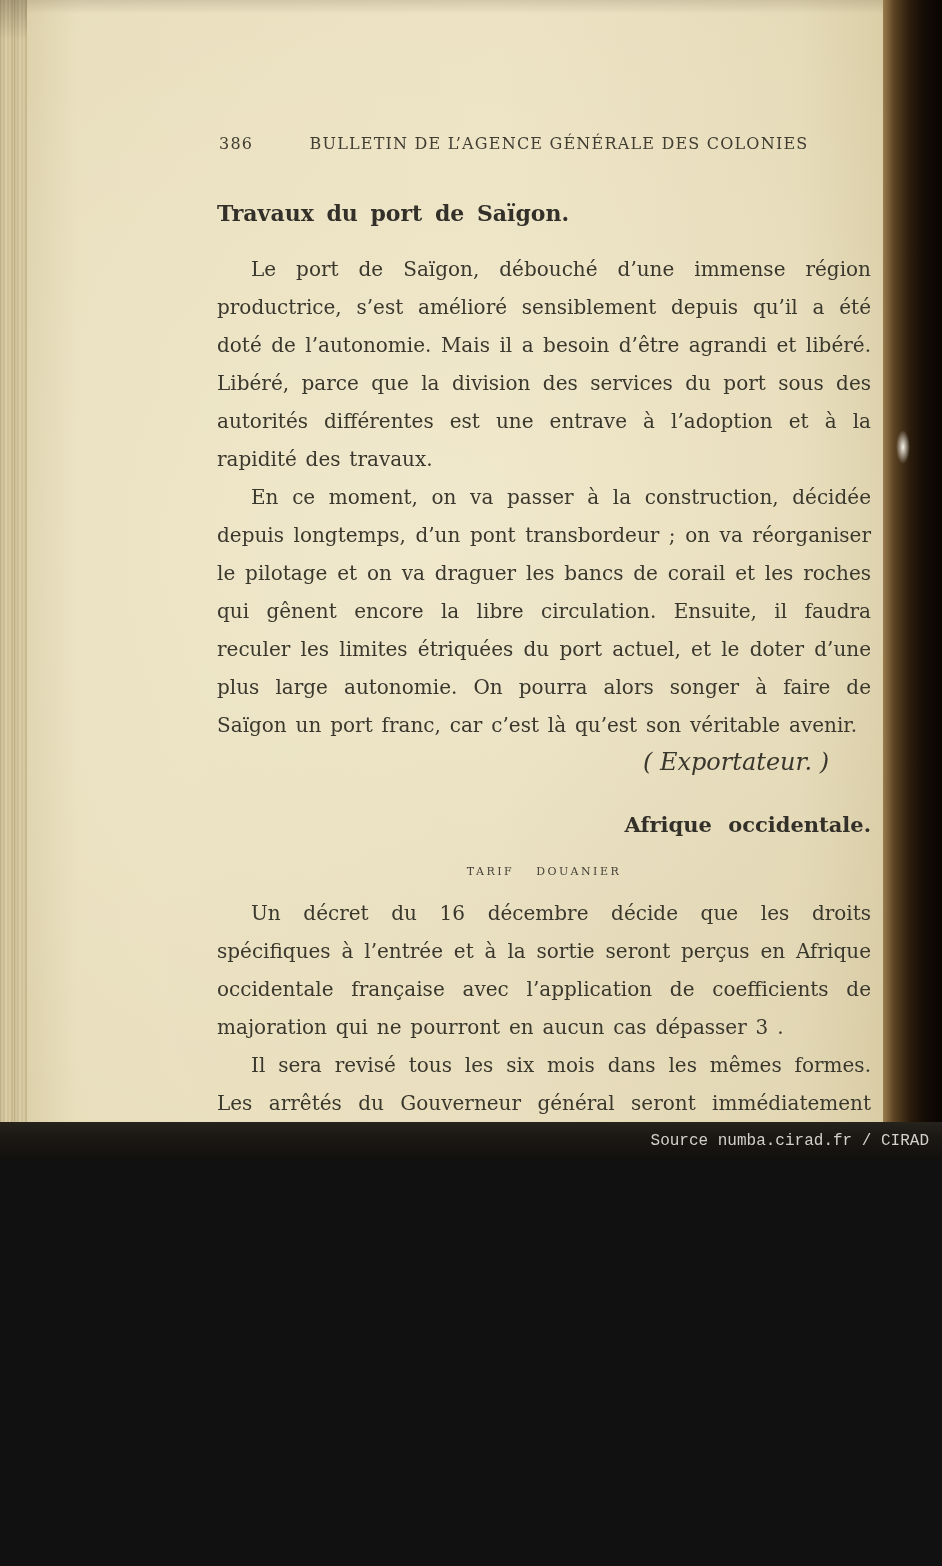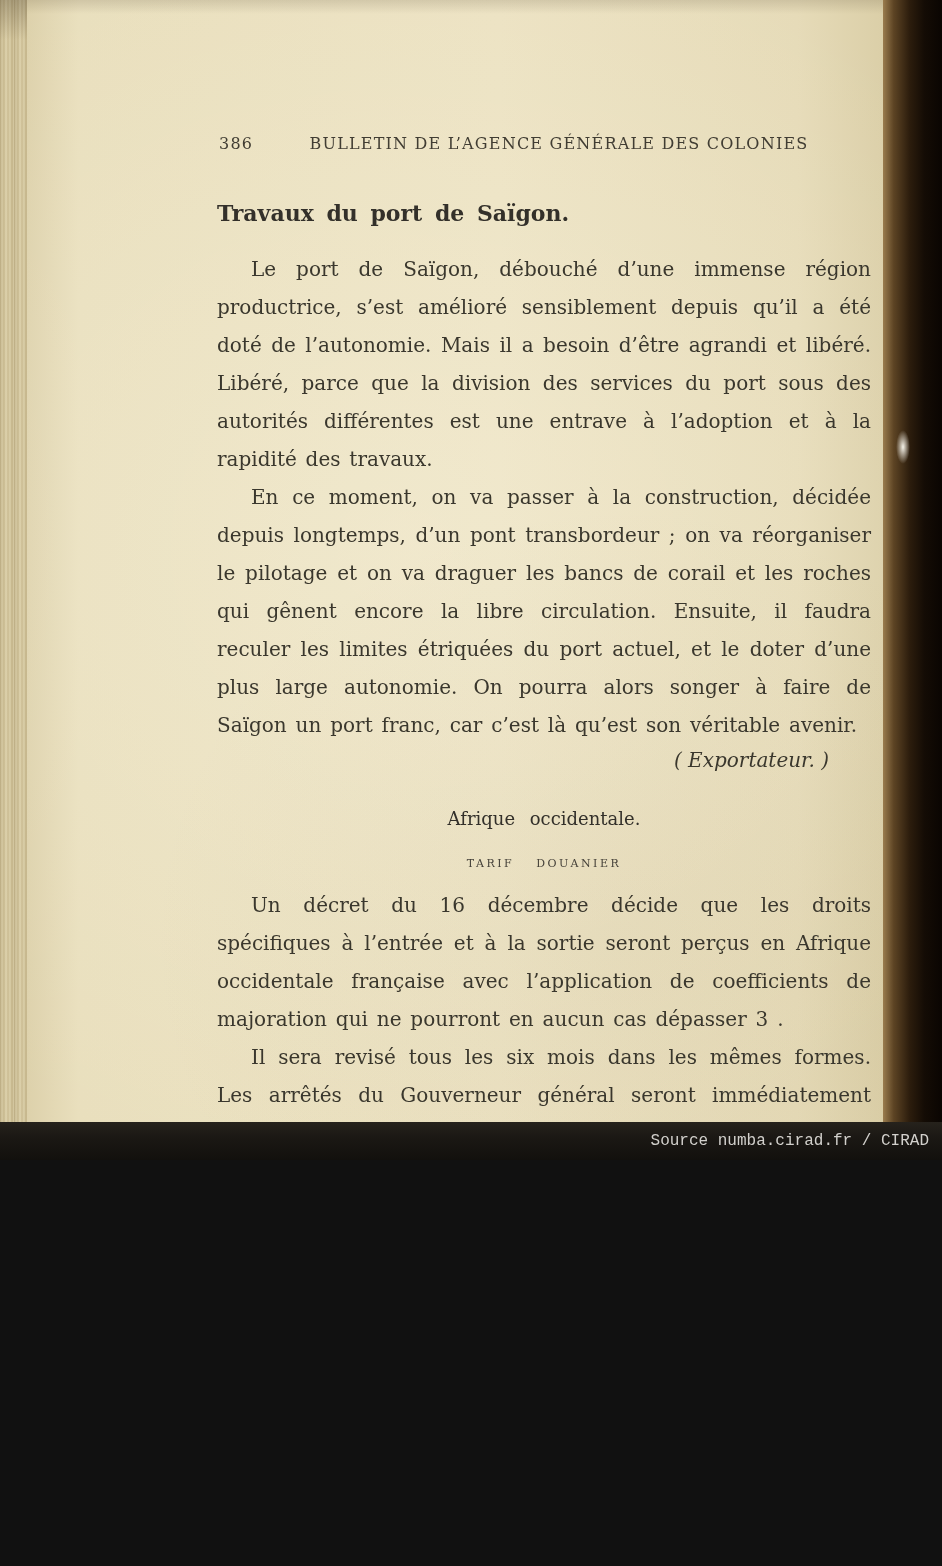--- a/index.html
+++ b/index.html
@@ -104,28 +104,28 @@
     line-height: 38px;
     text-align: justify;
     text-indent: 34px;
     word-spacing: 2.5px;
   }
 
   .attribution {
     margin: 4px 42px 0 0;
     text-align: right;
     font-style: italic;
-    font-size: 20px;
+    font-size: 24px;
   }
 
   .section-heading {
     margin: 36px 0 0;
-    text-align: center;
-    font-size: 18px;
-    font-weight: normal;
+    text-align: right;
+    font-size: 21px;
+    font-weight: bold;
     word-spacing: 9px;
     color: #33302a;
   }
 
   .sub-heading {
     margin: 28px 0 16px;
     text-align: center;
     font-size: 11px;
     font-weight: normal;
     letter-spacing: 2.5px;

